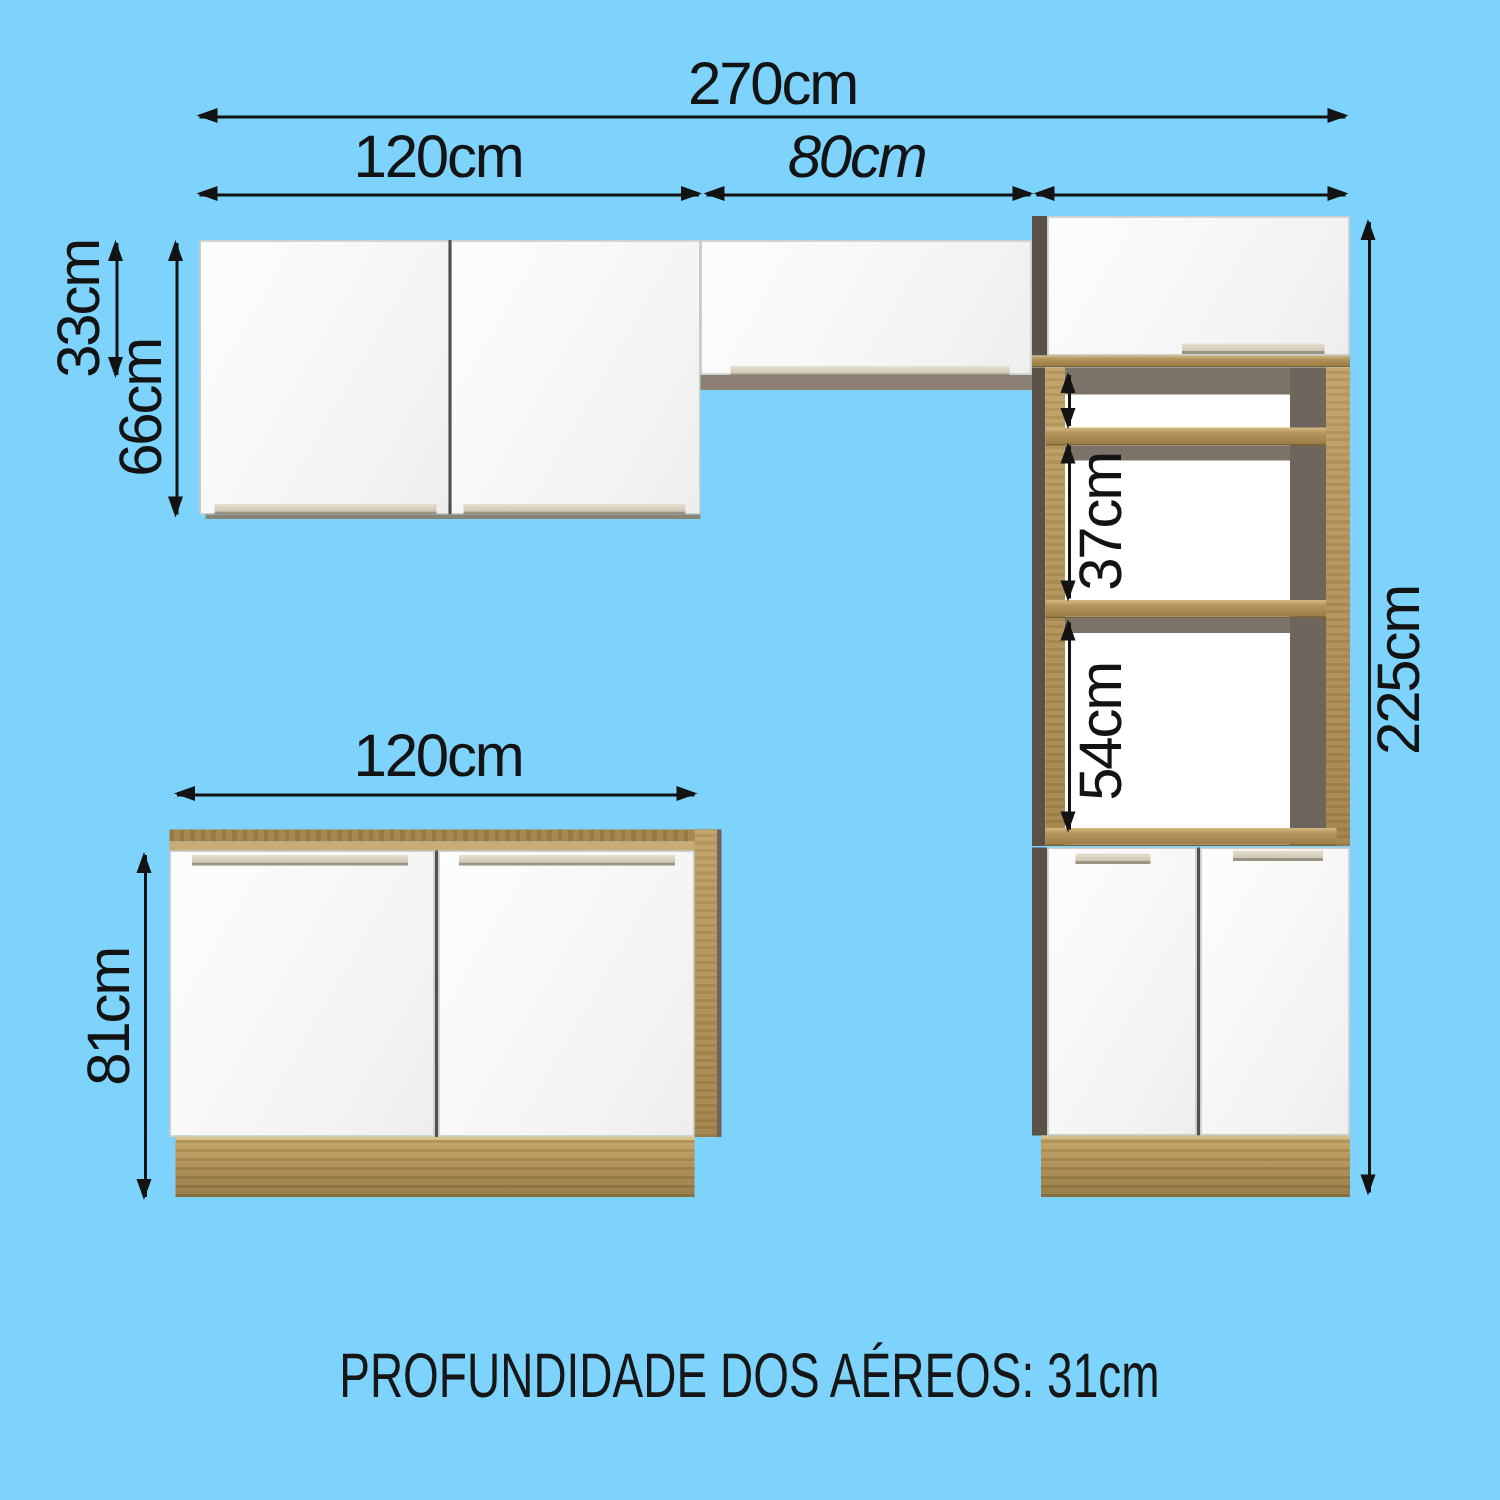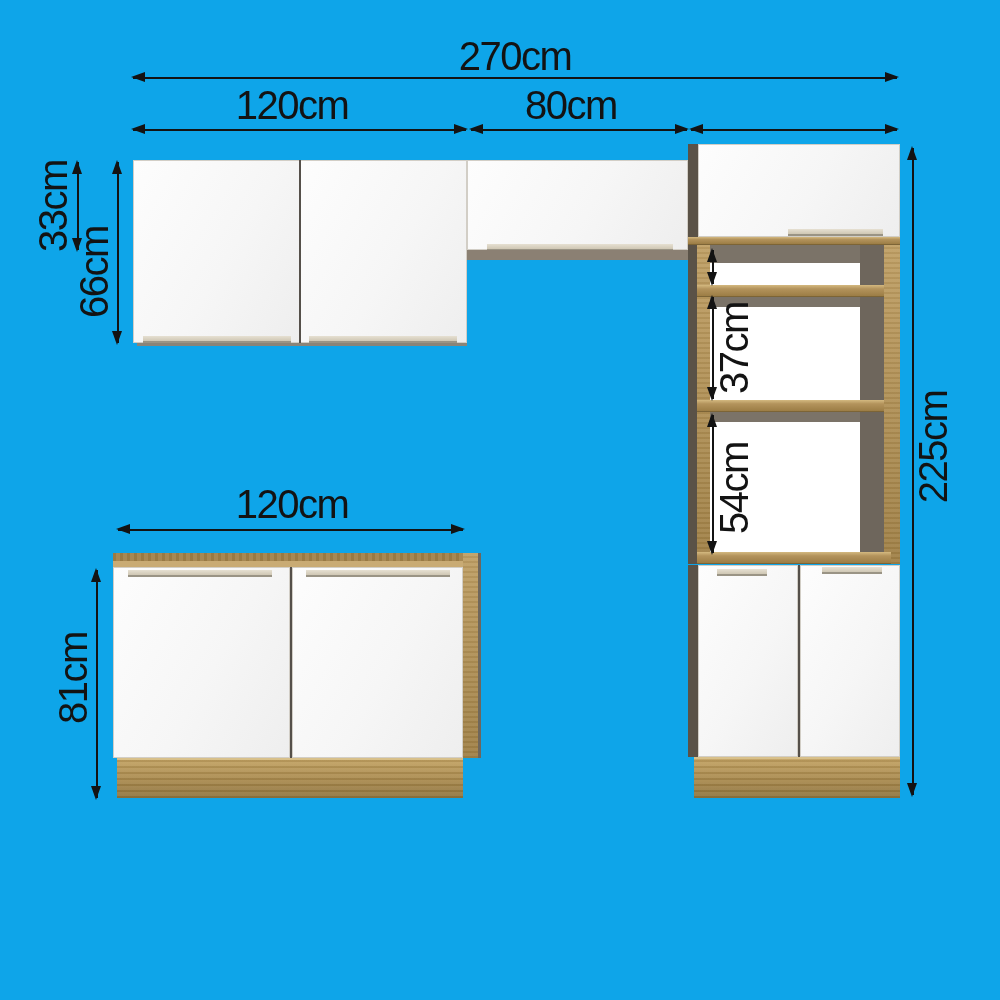--- a/index.html
+++ b/index.html
@@ -1,16 +1,16 @@
 <!DOCTYPE html>
 <html><head>
 <meta charset="utf-8">
 <style>
   html,body{margin:0;padding:0;background:#ffffff;}
-  #stage{position:relative;width:1000px;height:1000px;background:#0ea5e9;overflow:hidden;
+  #stage{position:relative;width:1000px;height:1000px;background:#7dd3fc;overflow:hidden;
          font-family:"Liberation Sans",sans-serif;color:#131313;}
 
   
   .arr-h{position:absolute;height:2px;background:#131313;}
   .arr-h::before{content:"";position:absolute;left:-2px;top:-5px;
     border:5px solid transparent;border-left:0;border-right:14px solid #131313;}
   .arr-h::after{content:"";position:absolute;right:-2px;top:-5px;
     border:5px solid transparent;border-right:0;border-left:14px solid #131313;}
   .arr-v{position:absolute;width:2px;background:#131313;}
   .arr-v::before{content:"";position:absolute;top:-2px;left:-5px;
@@ -47,21 +47,21 @@
 </style>
 </head>
 <body>
 
 <div id="stage">
 
   <div class="dim" style="left:415px;top:36px;width:200px;">270cm</div>
   <div class="arr-h" style="left:133px;top:77px;width:764px;"></div>
 
   <div class="dim" style="left:192px;top:85px;width:200px;">120cm</div>
-  <div class="dim" style="left:471px;top:85px;width:200px;">80cm</div>
+  <div class="dim" style="left:471px;top:85px;width:200px;font-style:italic;">80cm</div>
   <div class="arr-h" style="left:133px;top:129px;width:333px;"></div>
   <div class="arr-h" style="left:471px;top:129px;width:216px;"></div>
   <div class="arr-h" style="left:691px;top:129px;width:206px;"></div>
 
   <div class="dim rot" style="left:-31px;top:185px;">33cm</div>
   <div class="arr-v" style="left:77px;top:162px;height:88px;"></div>
   <div class="dim rot" style="left:10px;top:251px;">66cm</div>
   <div class="arr-v" style="left:117px;top:162px;height:181px;"></div>
 
   <div style="position:absolute;left:133px;top:160px;width:334px;height:185px;">
@@ -140,14 +140,17 @@
     <div class="divider" style="left:177px;top:14px;width:2px;height:191px;"></div>
     <div class="handle" style="left:15px;top:17px;width:144px;"></div>
     <div class="handle" style="left:193px;top:17px;width:144px;"></div>
 
     <div class="kick" style="left:4px;top:205px;width:346px;height:40px;"></div>
   </div>
 
   <div class="arr-v" style="left:96px;top:570px;height:228px;"></div>
   <div class="dim rot" style="left:-11px;top:657px;">81cm</div>
 
+  <div class="note-wrap" style="top:895px;">
+    <div class="note">PROFUNDIDADE DOS AÉREOS: 31cm</div>
+  </div>
 
 </div>
 
 </body></html>

